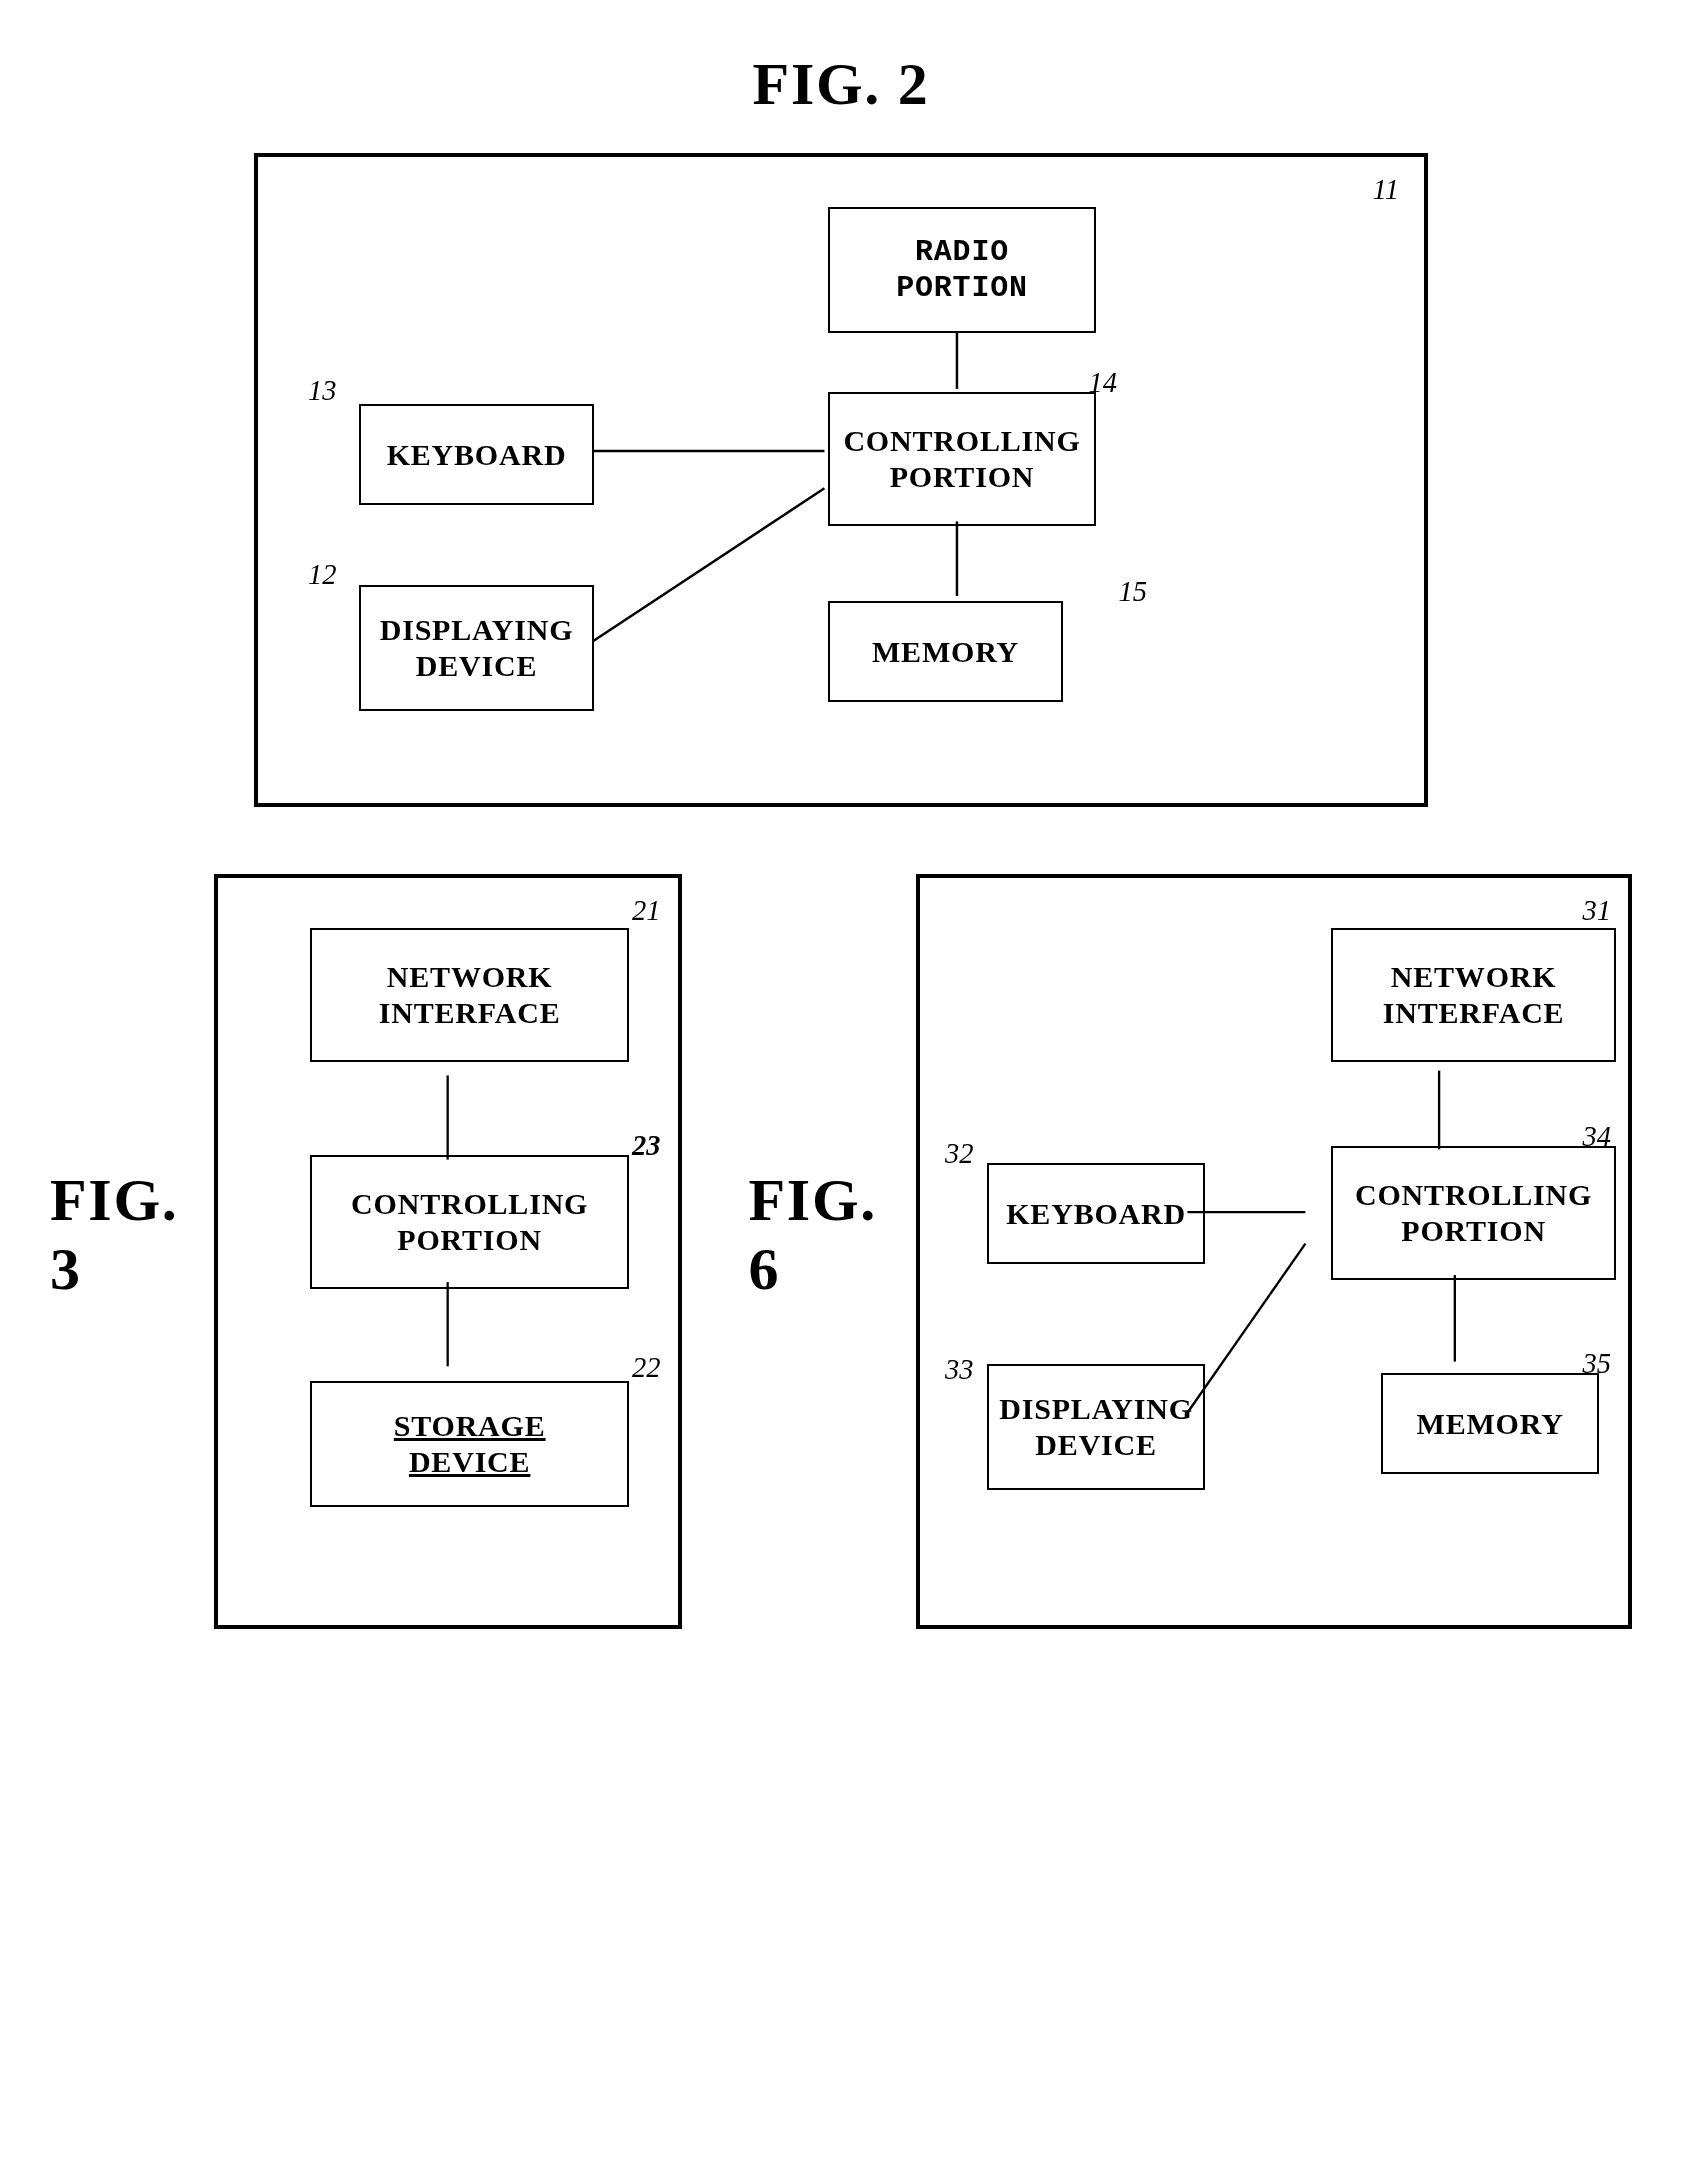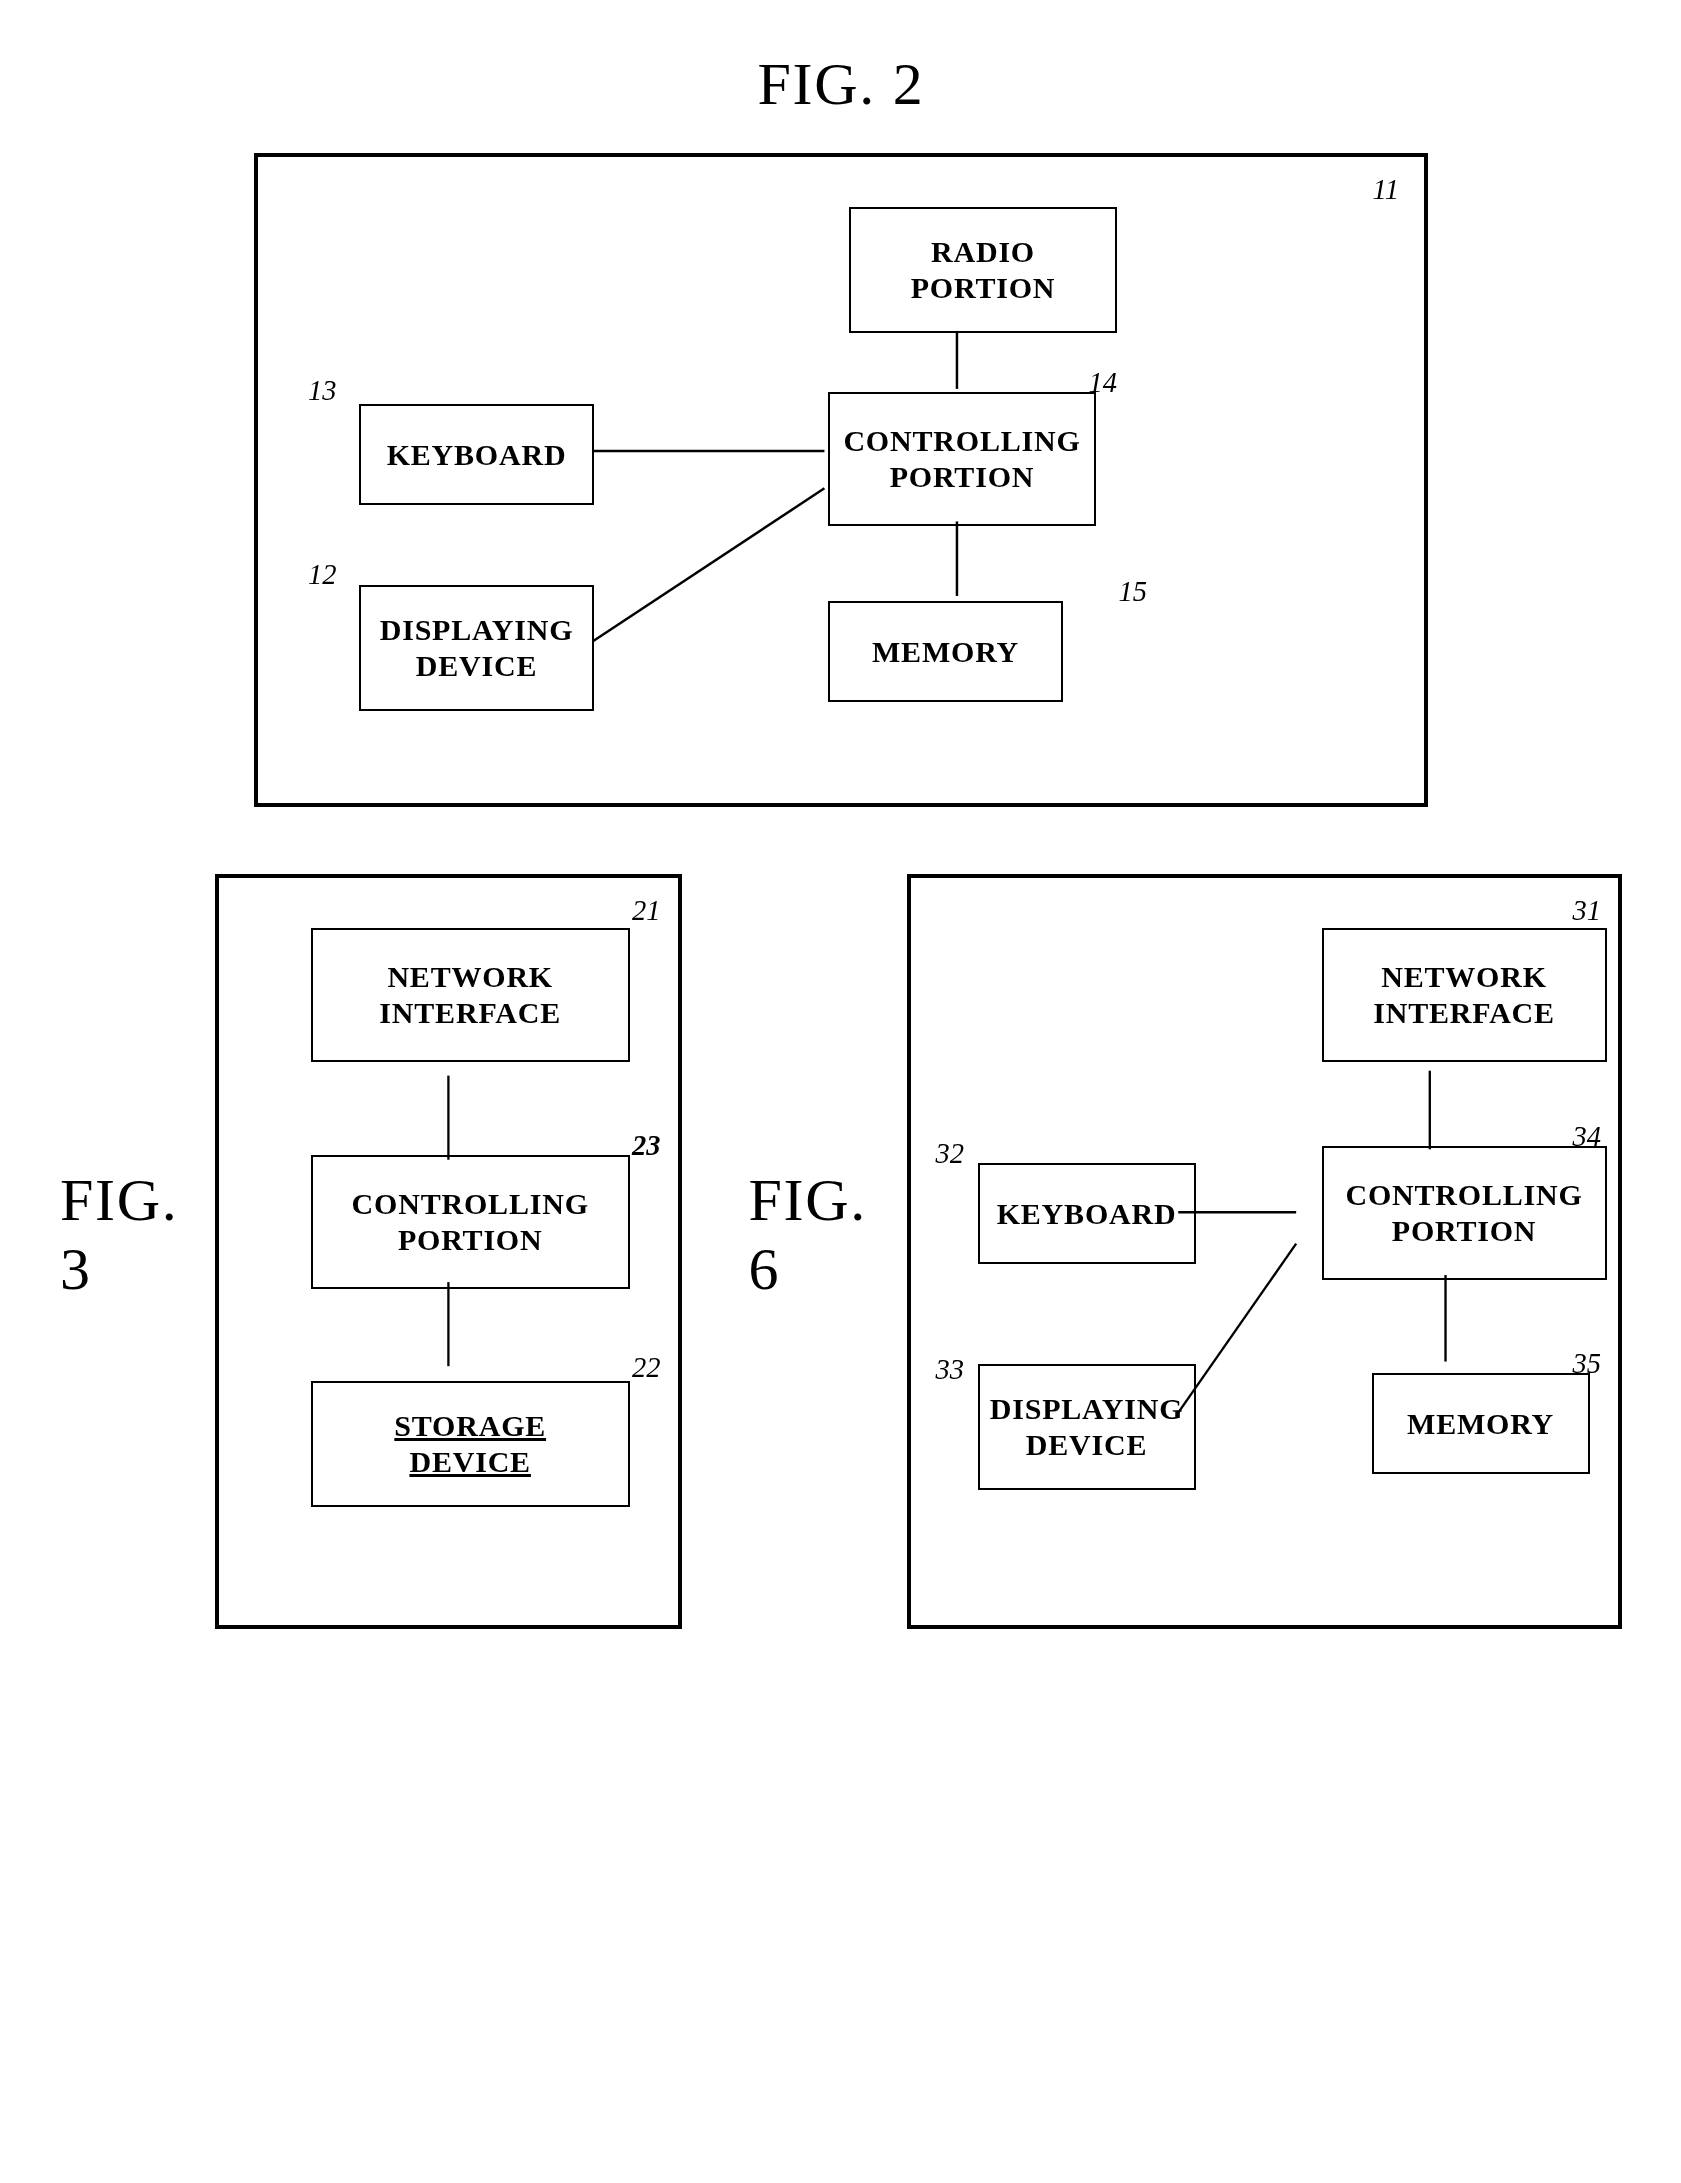--- a/index.html
+++ b/index.html
@@ -25,21 +25,21 @@
     .fig2-section {
       width: 100%;
       display: flex;
       flex-direction: column;
       align-items: center;
       margin-bottom: 67px;
     }
 
     .fig-title {
       font-size: 60px;
-      font-weight: normal;
+      font-weight: bold;
       margin-bottom: 34px;
       letter-spacing: 1.7px;
     }
 
     .fig2-box {
       border: 4.2px solid #000;
       width: 1174px;
       height: 654px;
       position: relative;
     }
@@ -56,21 +56,22 @@
       line-height: 1.2;
       background: #fff;
       position: absolute;
     }
 
     
     .fig2-radio {
       width: 268px;
       height: 126px;
       top: 50px;
-      left: 591px;
+      left: 570px;
+      font-family: Liberation Mono, monospace;
     }
 
     .fig2-controlling {
       width: 268px;
       height: 134px;
       top: 235px;
       left: 570px;
     }
 
     .fig2-keyboard {

